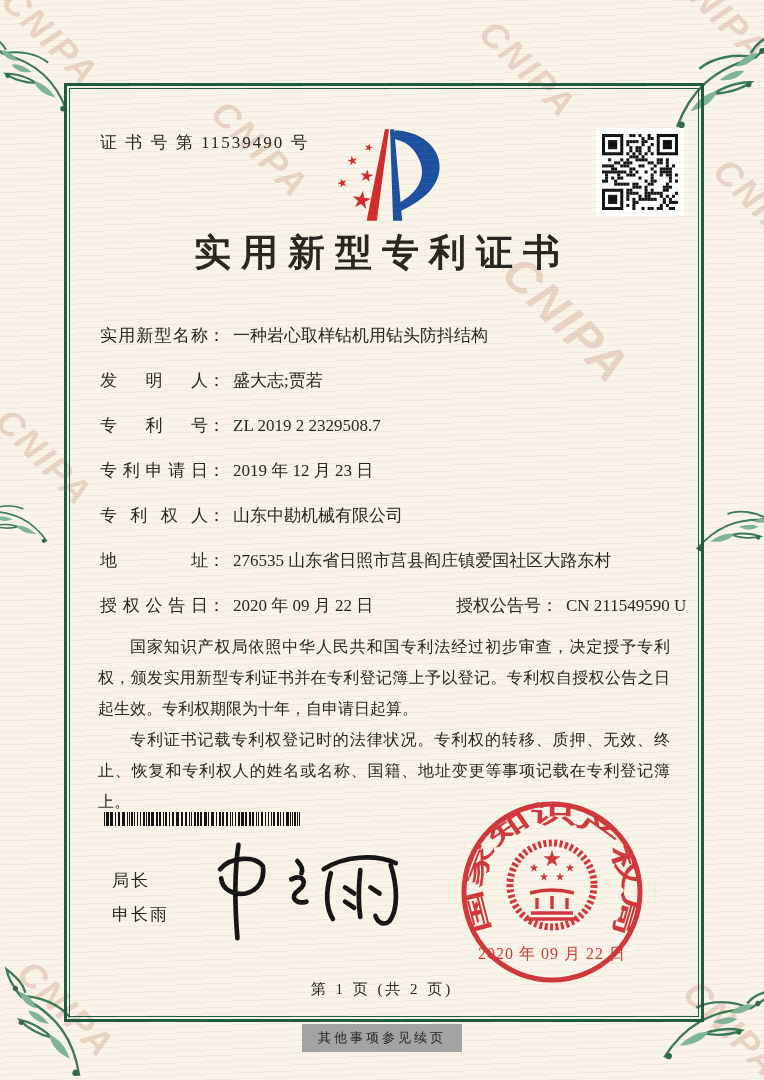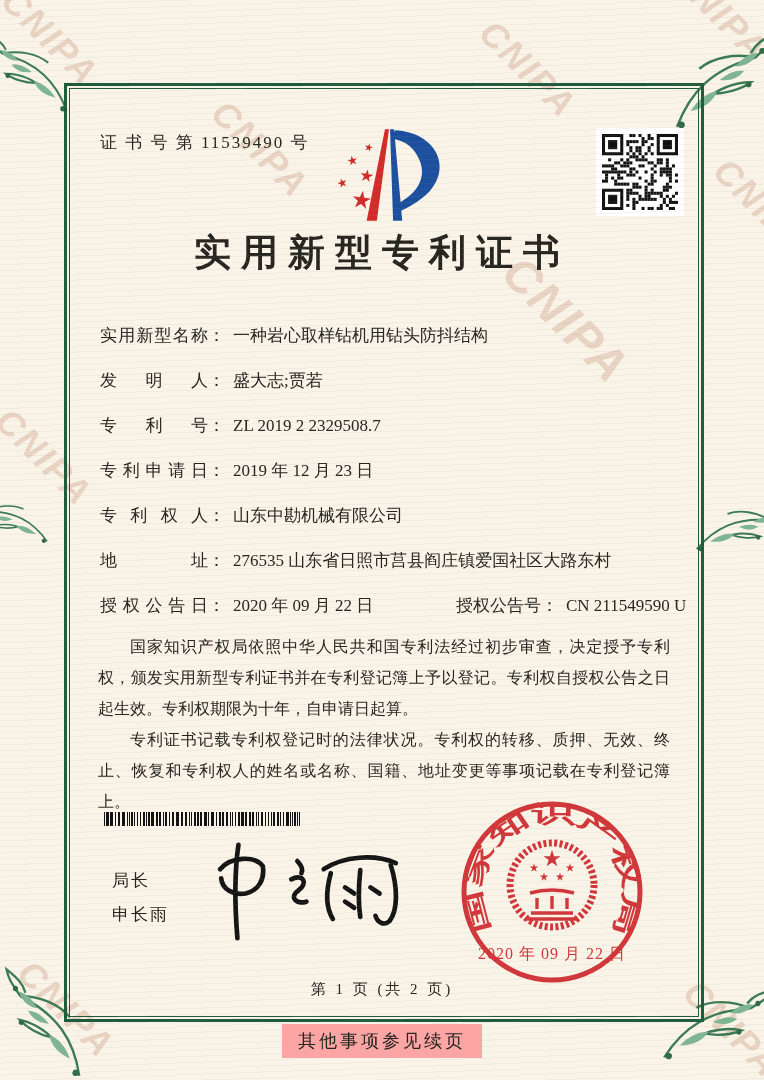--- a/index.html
+++ b/index.html
@@ -36,21 +36,21 @@
   .paras{position:absolute;left:98px;top:631px;width:572px;z-index:2;
     font-size:16px;line-height:31px;text-align:justify;}
   .paras p{margin:0;text-indent:2em;}
   .barcode{position:absolute;left:104px;top:812px;width:200px;height:14px;z-index:2;}
   .barcode svg{display:block;width:100%;height:100%;}
   .officer{position:absolute;left:112px;top:864px;font-size:17px;line-height:34px;letter-spacing:2px;z-index:3;}
   .sig{position:absolute;left:210px;top:838px;width:198px;height:108px;z-index:3;}
   .seal{position:absolute;left:452px;top:797px;width:200px;height:196px;z-index:4;opacity:.92;mix-blend-mode:multiply;}
   .pageno{position:absolute;left:0;right:0;top:980px;text-align:center;font-size:15px;letter-spacing:3px;z-index:2;}
   .note{position:absolute;left:50%;top:1024px;transform:translateX(-50%);
-    background:#fca5a5;padding:5px 16px;font-size:18px;letter-spacing:3px;z-index:6;}
+    background:#a3a3a3;padding:5px 16px;font-size:13px;letter-spacing:3px;z-index:6;}
 </style>
 </head>
 <body>
 
 <svg width="0" height="0" style="position:absolute" aria-hidden="true">
   <defs>
     <path id="star" d="M0,-10 L2.25,-3.09 L9.51,-3.09 L3.63,1.18 L5.88,8.09 L0,3.82 L-5.88,8.09 L-3.63,1.18 L-9.51,-3.09 L-2.25,-3.09 Z"></path>
     <symbol id="orn" viewBox="0 0 100 100">
       <g fill="none" stroke="#3a7a53" stroke-width="2.2">
         <path d="M8,92 C20,60 40,40 78,30 C60,26 40,30 28,40"></path>

